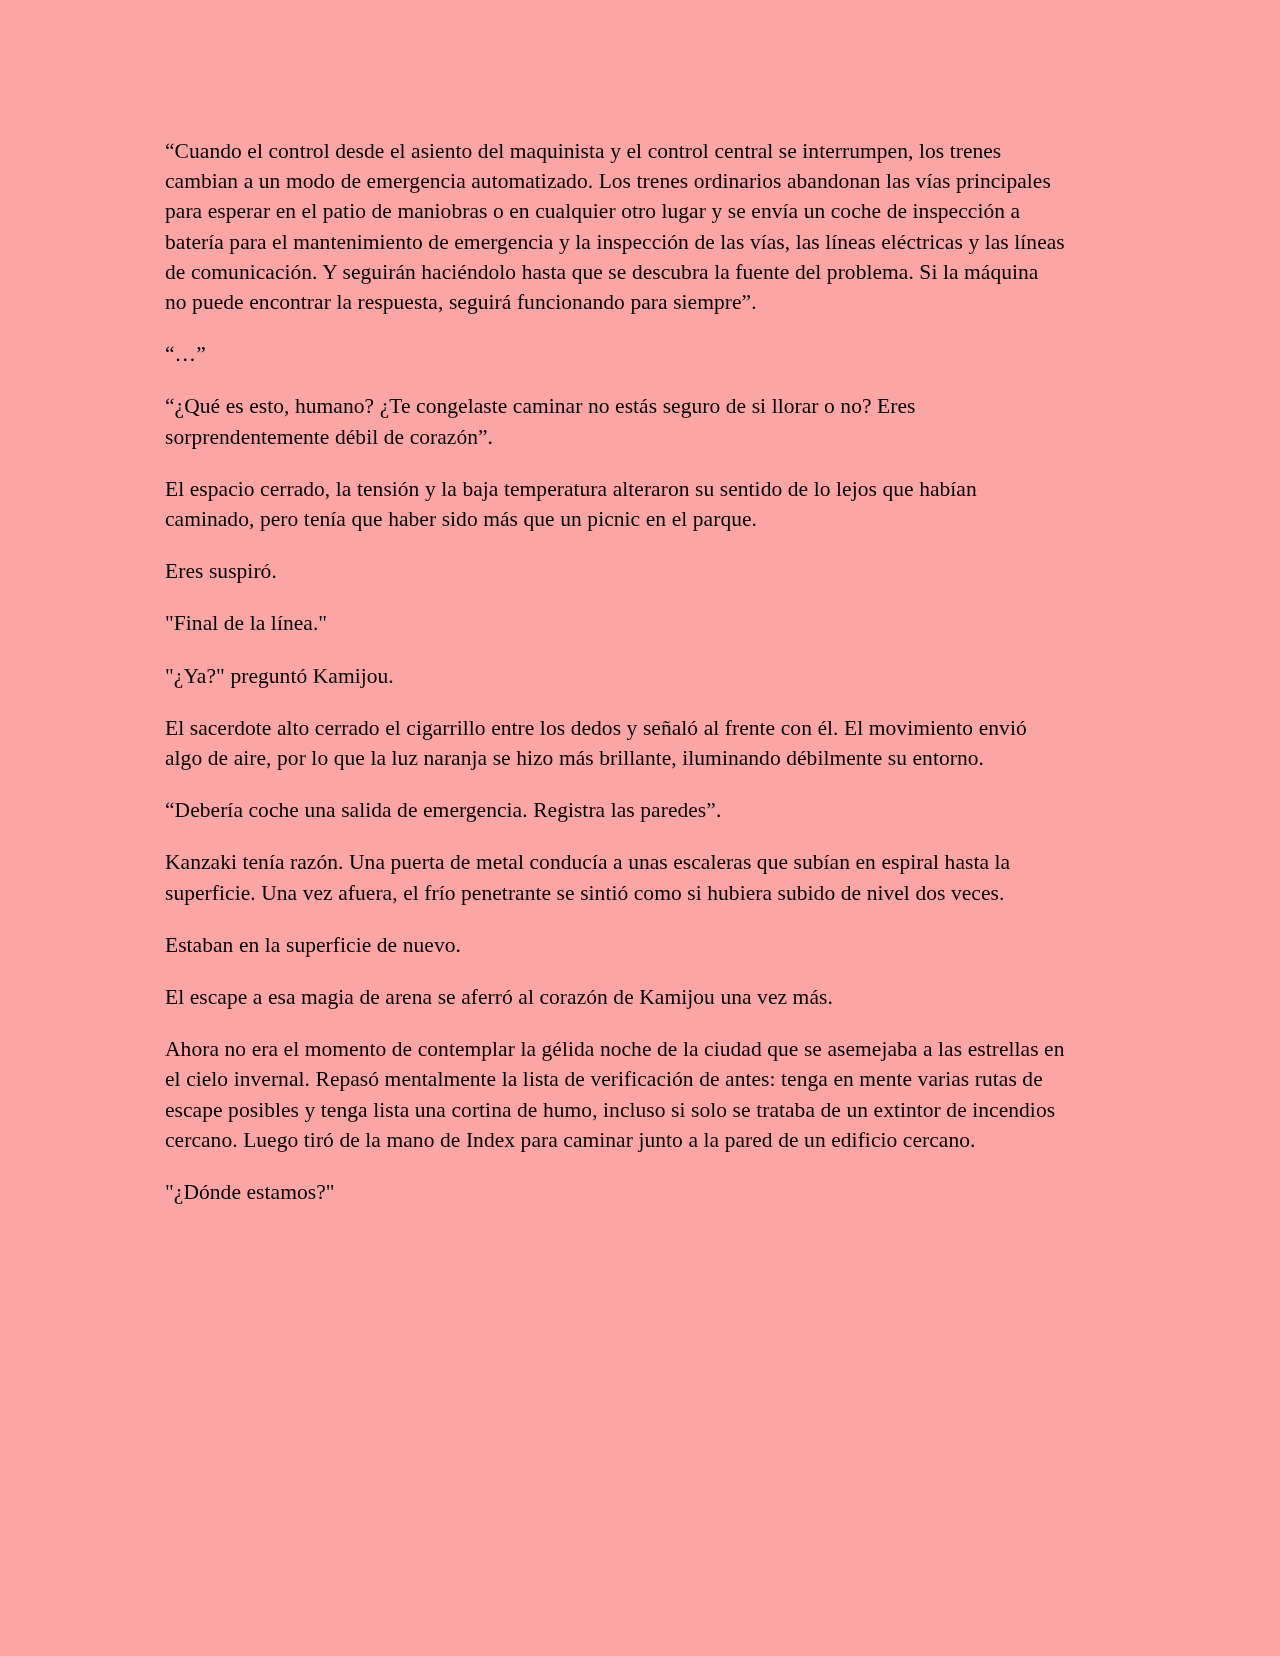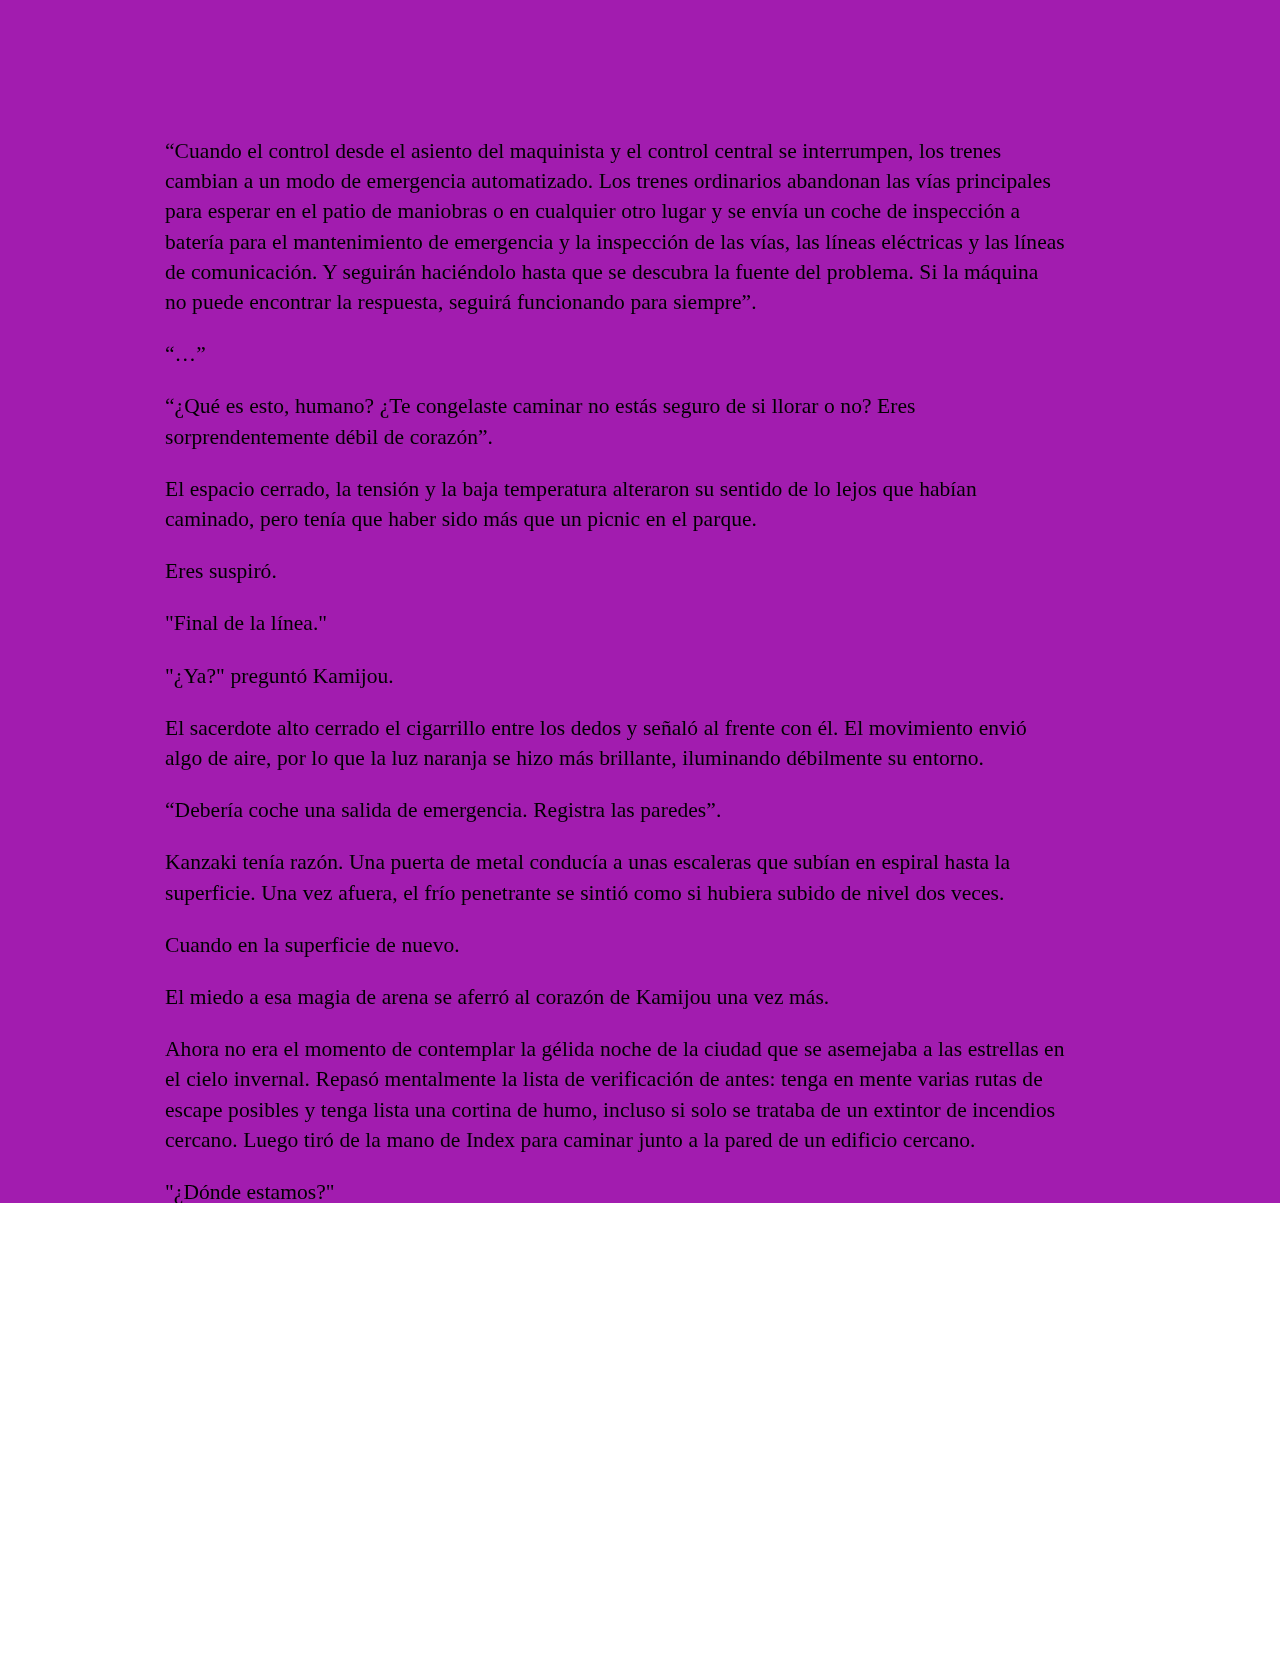--- a/index.html
+++ b/index.html
@@ -10,22 +10,22 @@
   body {
     width: 1280px;
     height: 1656px;
     font-family: "Liberation Serif", "DejaVu Serif", serif;
     color: #000000;
     -webkit-font-smoothing: antialiased;
   }
   .page {
     position: relative;
     width: 1280px;
-    height: 1203px;
-    background: #a21caf;
+    height: 1656px;
+    background: #fca5a5;
     box-sizing: border-box;
     overflow: hidden;
   }
   .doc-body {
     position: absolute;
     left: 165px;
     top: 136px;
     width: 900px;
   }
   .para {
@@ -51,19 +51,19 @@
     <p class="para">“Cuando el control desde el asiento del maquinista y el control central se interrumpen, los trenes cambian a un modo de emergencia automatizado. Los trenes ordinarios abandonan las vías principales para esperar en el patio de maniobras o en cualquier otro lugar y se envía un coche de inspección a batería para el mantenimiento de emergencia y la inspección de las vías, las líneas eléctricas y las líneas de comunicación. Y seguirán haciéndolo hasta que se descubra la fuente del problema. Si la máquina no puede encontrar la respuesta, seguirá funcionando para siempre”.</p>
     <p class="para">“…”</p>
     <p class="para">“¿Qué es esto, humano? ¿Te congelaste caminar no estás seguro de si llorar o no? Eres sorprendentemente débil de corazón”.</p>
     <p class="para">El espacio cerrado, la tensión y la baja temperatura alteraron su sentido de lo lejos que habían caminado, pero tenía que haber sido más que un picnic en el parque.</p>
     <p class="para">Eres suspiró.</p>
     <p class="para">"Final de la línea."</p>
     <p class="para">"¿Ya?" preguntó Kamijou.</p>
     <p class="para">El sacerdote alto cerrado el cigarrillo entre los dedos y señaló al frente con él. El movimiento envió algo de aire, por lo que la luz naranja se hizo más brillante, iluminando débilmente su entorno.</p>
     <p class="para">“Debería coche una salida de emergencia. Registra las paredes”.</p>
     <p class="para">Kanzaki tenía razón. Una puerta de metal conducía a unas escaleras que subían en espiral hasta la superficie. Una vez afuera, el frío penetrante se sintió como si hubiera subido de nivel dos veces.</p>
-    <p class="para">Cuando en la superficie de nuevo.</p>
-    <p class="para">El miedo a esa magia de arena se aferró al corazón de Kamijou una vez más.</p>
+    <p class="para">Estaban en la superficie de nuevo.</p>
+    <p class="para">El escape a esa magia de arena se aferró al corazón de Kamijou una vez más.</p>
     <p class="para">Ahora no era el momento de contemplar la gélida noche de la ciudad que se asemejaba a las estrellas en el cielo invernal. Repasó mentalmente la lista de verificación de antes: tenga en mente varias rutas de escape posibles y tenga lista una cortina de humo, incluso si solo se trataba de un extintor de incendios cercano. Luego tiró de la mano de Index para caminar junto a la pared de un edificio cercano.</p>
     <p class="para">"¿Dónde estamos?"</p>
 
   </div>
 </div>
 
 </body></html>

